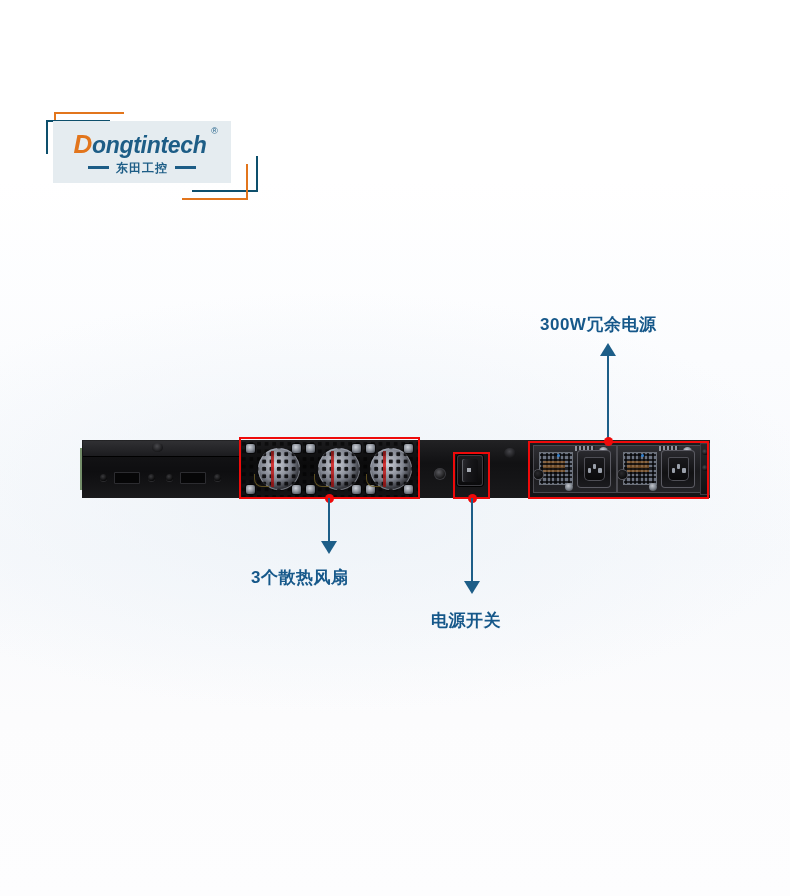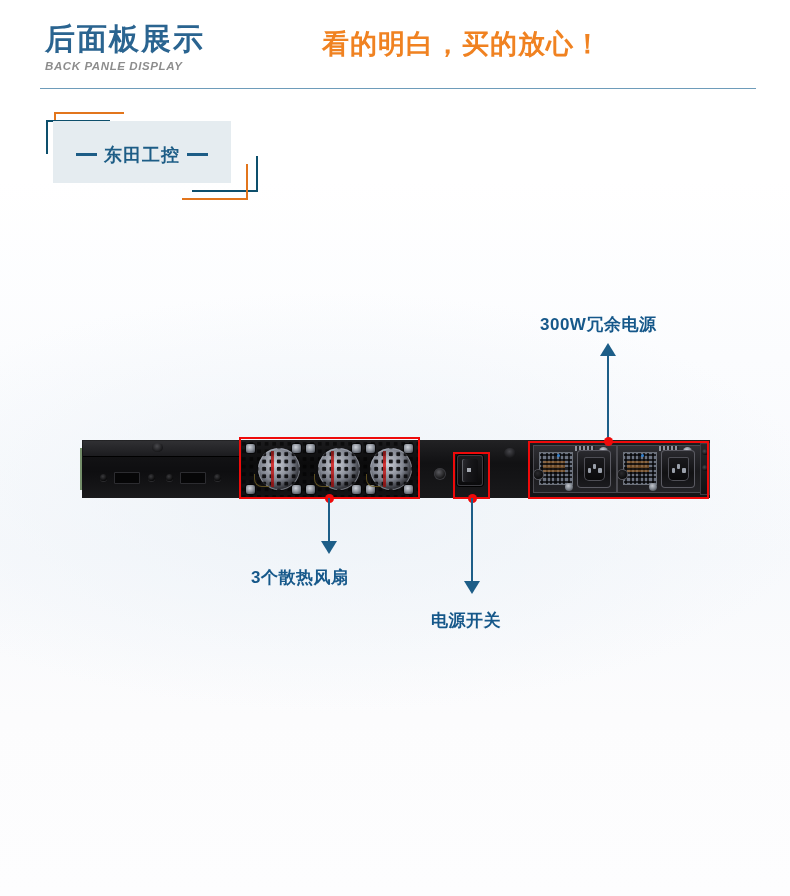--- a/index.html
+++ b/index.html
@@ -147,21 +147,21 @@
     align-items: center;
     gap: 7px;
     margin-top: 5px;
   }
   #logo-cn-row .dash {
     width: 21px;
     height: 2.5px;
     background: #1d5d86;
   }
   #logo-cn {
-    font-size: 18px;
+    font-size: 12px;
     font-weight: 700;
     color: #1d5d86;
     letter-spacing: 1px;
     line-height: 1;
     white-space: nowrap;
   }
 
   
   #chassis {
     position: absolute;
@@ -480,48 +480,41 @@
     color: #16588a;
     letter-spacing: 0.5px;
     white-space: nowrap;
   }
 </style>
 </head>
 <body>
 
 <div id="page">
 
-  <div id="header">
-    <div id="title-block">
-      <div id="title-cn">后面板展示</div>
-      <div id="title-en">BACK PANLE DISPLAY</div>
-    </div>
-    <div id="headline">看的明白，买的放心！</div>
-    <div id="header-rule"></div>
-  </div>
 
   <div id="logo-zone">
     <div class="corner" id="corner-tl-orange">
       <span class="h"></span>
         <span class="v"></span>
     </div>
     <div class="corner" id="corner-tl-blue">
       <span class="h"></span>
         <span class="v"></span>
     </div>
     <div class="corner" id="corner-br-blue">
       <span class="h"></span>
         <span class="v"></span>
     </div>
     <div class="corner" id="corner-br-orange">
       <span class="h"></span>
         <span class="v"></span>
     </div>
 
     <div id="logo-card">
+      <div id="logo-wordmark"><span class="d-cap">D</span><span>ongtintech</span><span id="logo-reg">®</span></div>
       <div id="logo-cn-row">
         <span class="dash"></span>
         <span id="logo-cn">东田工控</span>
         <span class="dash"></span>
       </div>
     </div>
   </div>
 
   <div id="chassis">
     <div class="chassis-body"></div>

